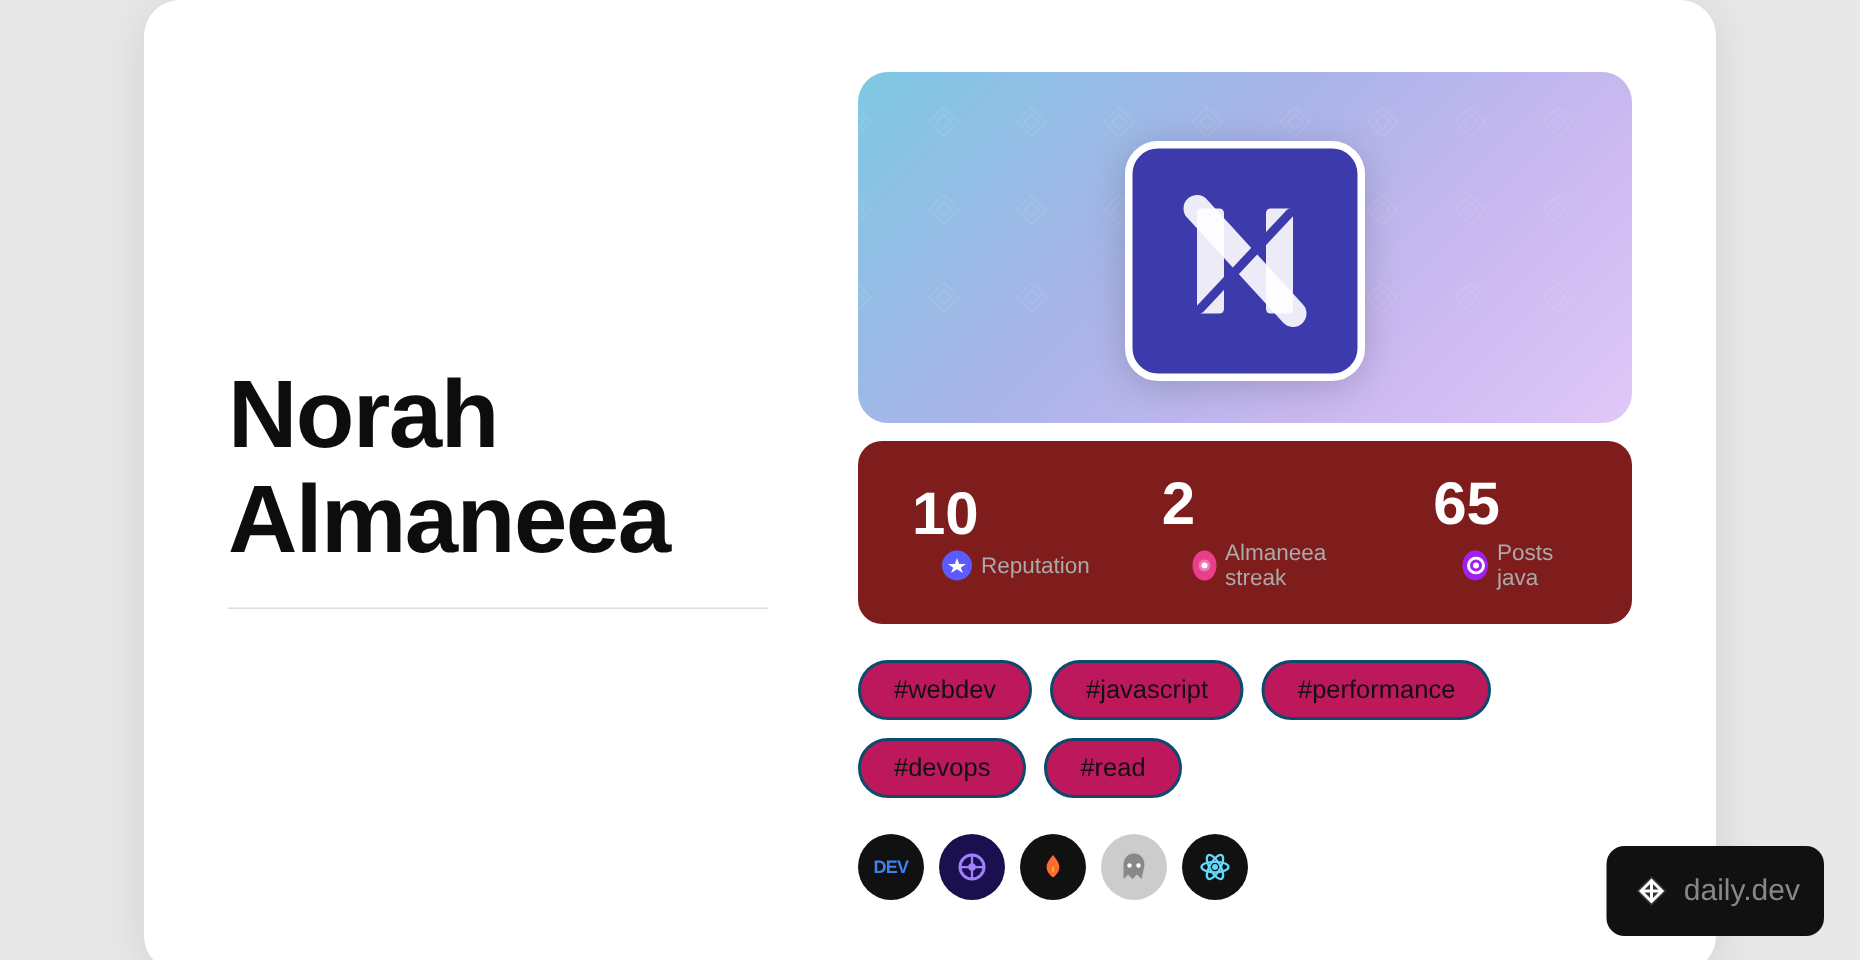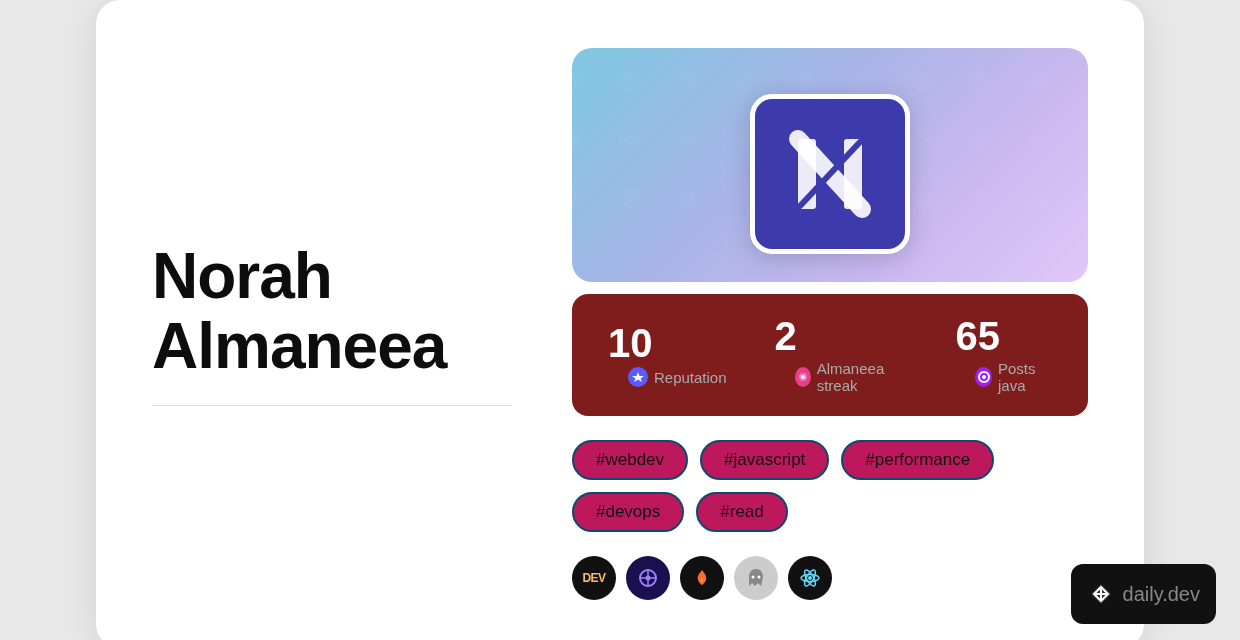--- a/index.html
+++ b/index.html
@@ -180,21 +180,21 @@
     }
     .source-icon {
       width: 44px;
       height: 44px;
       border-radius: 50%;
       display: flex;
       align-items: center;
       justify-content: center;
       font-size: 14px;
       font-weight: 800;
-      color: #fdba74;
+      color: #3b82f6;
     }
     .source-icon.dev { background: #111; font-size: 13px; }
     .source-icon.css { background: #1a1a2e; }
     .source-icon.fire { background: #1a1a1a; }
     .source-icon.ghost { background: #ccc; }
     .source-icon.react { background: #111; }
     
     .branding {
       position: absolute;
       bottom: 16px;

